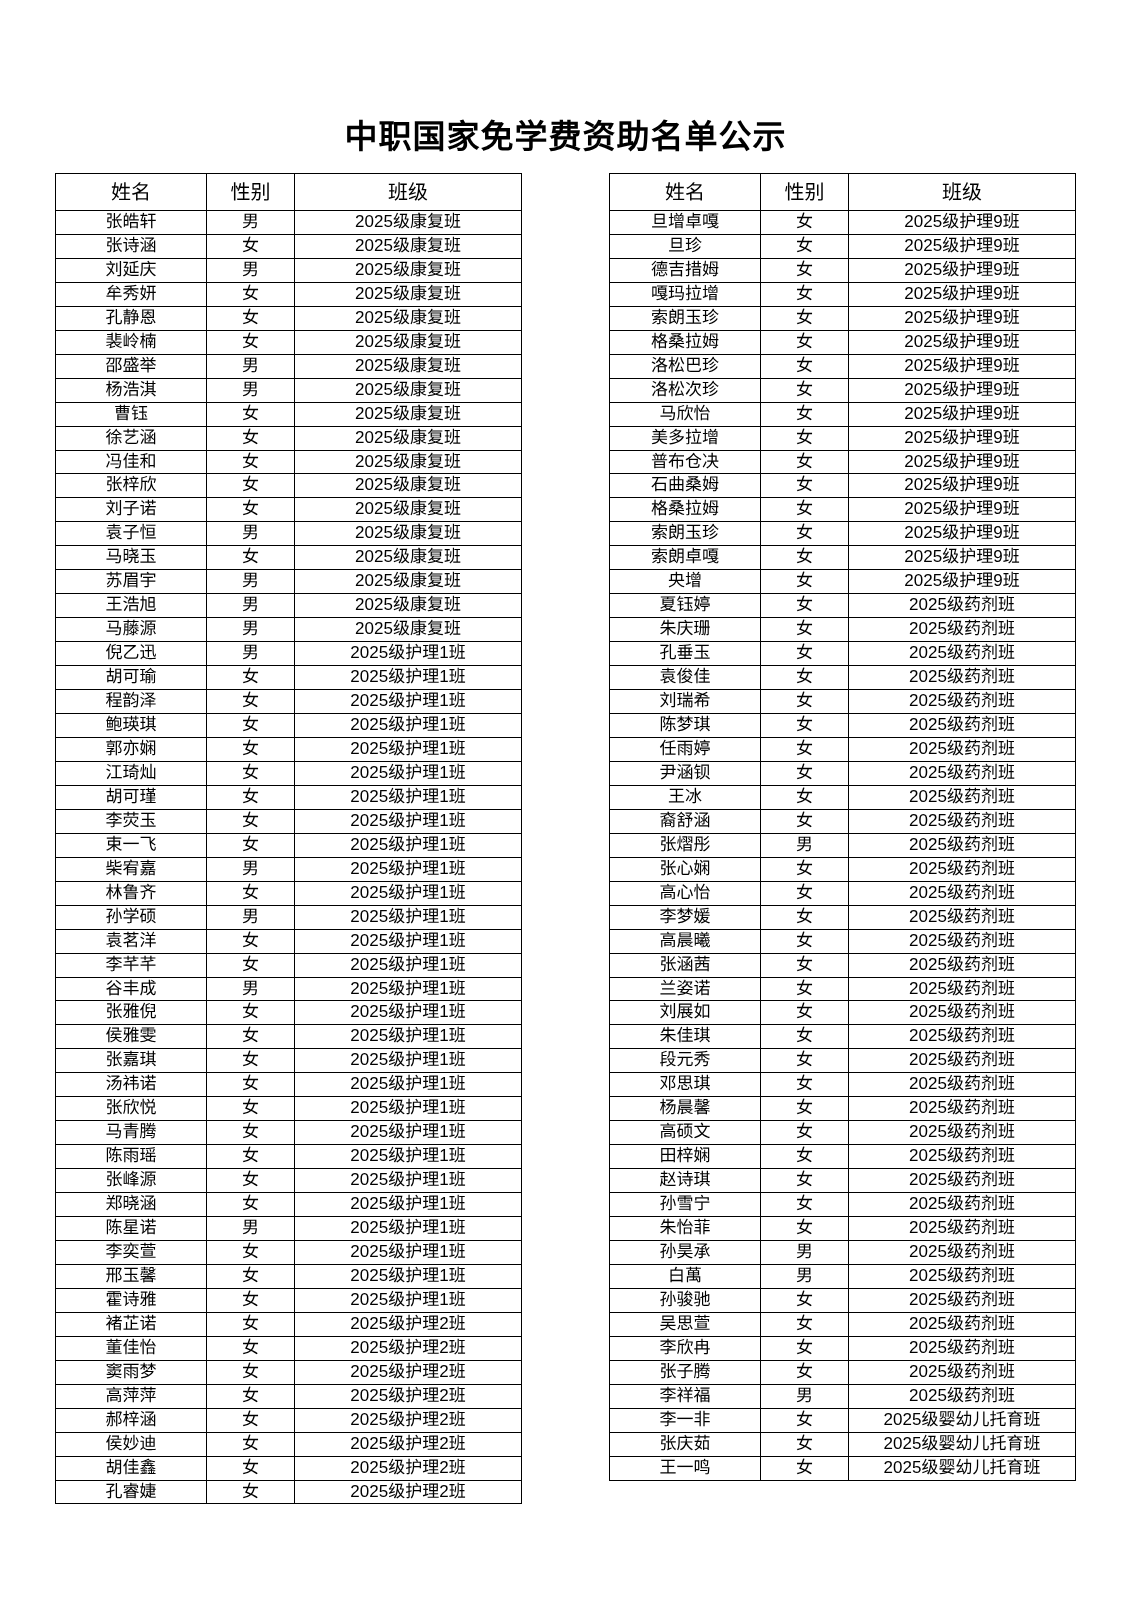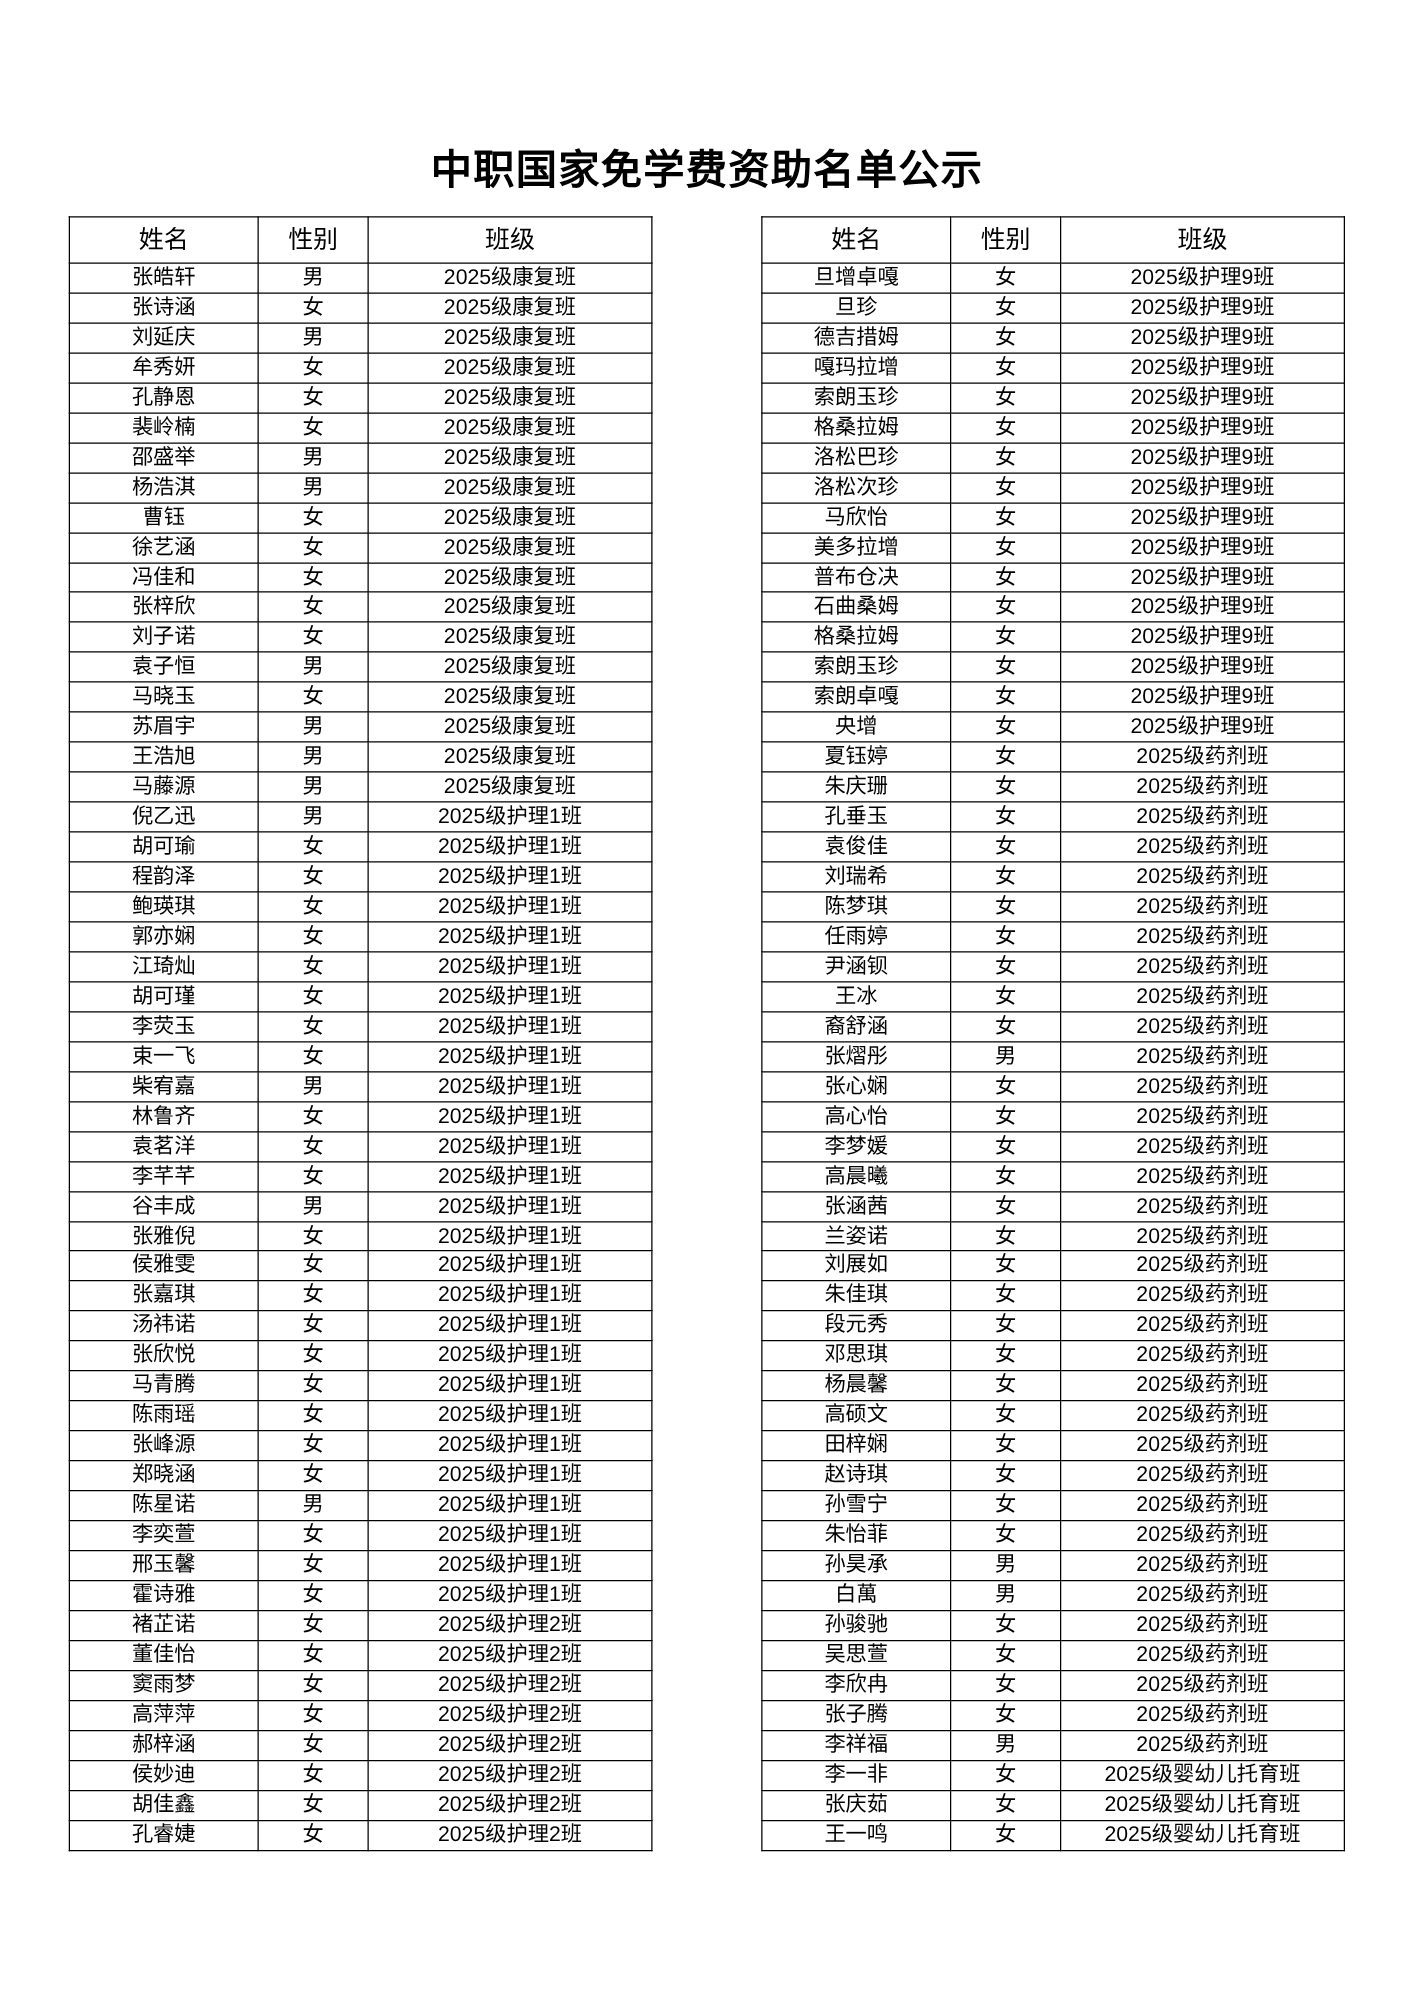--- a/index.html
+++ b/index.html
@@ -242,20 +242,25 @@
             <td class="cell-name">柴宥嘉</td>
             <td class="cell-gender">男</td>
             <td class="cell-class">2025级护理1班</td>
           </tr>
           <tr>
             <td class="cell-name">林鲁齐</td>
             <td class="cell-gender">女</td>
             <td class="cell-class">2025级护理1班</td>
           </tr>
           <tr>
+            <td class="cell-name">孙学硕</td>
+            <td class="cell-gender">男</td>
+            <td class="cell-class">2025级护理1班</td>
+          </tr>
+          <tr>
             <td class="cell-name">袁茗洋</td>
             <td class="cell-gender">女</td>
             <td class="cell-class">2025级护理1班</td>
           </tr>
           <tr>
             <td class="cell-name">李芊芊</td>
             <td class="cell-gender">女</td>
             <td class="cell-class">2025级护理1班</td>
           </tr>
           <tr>

